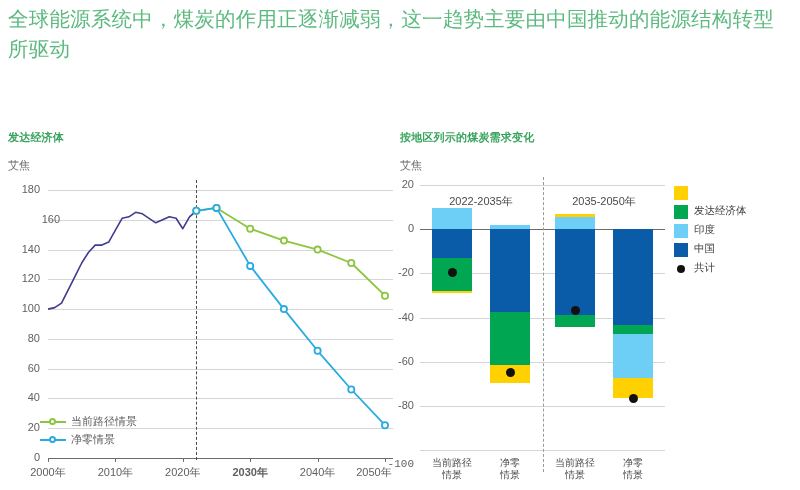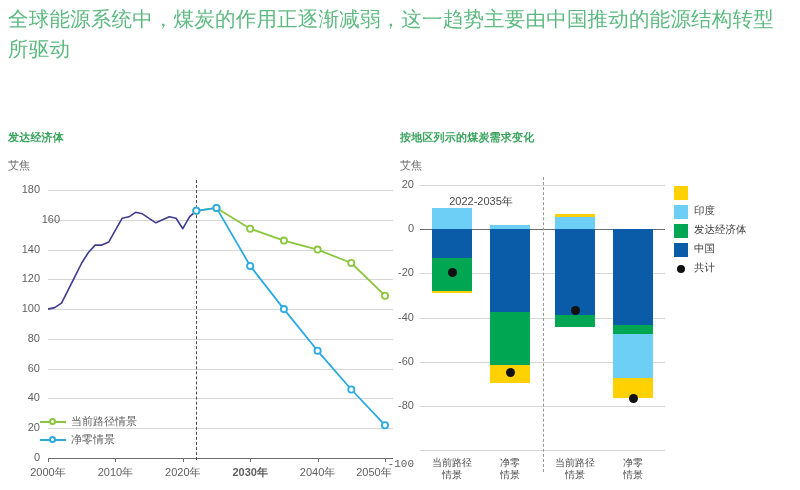--- a/index.html
+++ b/index.html
@@ -187,20 +187,21 @@
       <div class="gridline" style="left: 420px; top: 318px; width: 245px;"></div>
       <div class="ytick" style="left: 372px; width: 42px; top: 311px;">-40</div>
       <div class="gridline" style="left: 420px; top: 362px; width: 245px;"></div>
       <div class="ytick" style="left: 372px; width: 42px; top: 355px;">-60</div>
       <div class="gridline" style="left: 420px; top: 406px; width: 245px;"></div>
       <div class="ytick" style="left: 372px; width: 42px; top: 399px;">-80</div>
       <div class="gridline" style="left: 420px; top: 450px; width: 245px;"></div>
       <div class="ytick" style="left: 372px; width: 42px; top: 458px; font-family: Liberation Mono, monospace;">-100</div>
       <div class="vdash light" style="left: 542.5px; top: 177px; height: 295px;"></div>
       <div class="group-label" style="left: 421px; width: 120px; top: 194px;">2022-2035年</div>
+      <div class="group-label" style="left: 544px; width: 120px; top: 194px;">2035-2050年</div>
       <div class="bar-seg" style="left: 432px; top: 208.188px; width: 40px; height: 20.9792px; background: rgb(109, 207, 246);"></div>
       <div class="bar-seg" style="left: 432px; top: 229.167px; width: 40px; height: 28.7083px; background: rgb(11, 92, 168);"></div>
       <div class="bar-seg" style="left: 432px; top: 257.875px; width: 40px; height: 33.125px; background: rgb(0, 166, 81);"></div>
       <div class="bar-seg" style="left: 432px; top: 291px; width: 40px; height: 2.20833px; background: rgb(255, 209, 0);"></div>
       <div class="total-dot" style="left: 447.5px; top: 267.729px;"></div>
       <div class="bar-xlabel" style="left: 417px; width: 70px; top: 457px;">当前路径<br>情景</div>
       <div class="bar-seg" style="left: 490px; top: 224.75px; width: 40px; height: 4.41667px; background: rgb(109, 207, 246);"></div>
       <div class="bar-seg" style="left: 490px; top: 229.167px; width: 40px; height: 82.8125px; background: rgb(11, 92, 168);"></div>
       <div class="bar-seg" style="left: 490px; top: 311.979px; width: 40px; height: 53px; background: rgb(0, 166, 81);"></div>
       <div class="bar-seg" style="left: 490px; top: 364.979px; width: 40px; height: 17.6667px; background: rgb(255, 209, 0);"></div>
@@ -218,26 +219,26 @@
       <div class="bar-seg" style="left: 613px; top: 378.229px; width: 40px; height: 19.875px; background: rgb(255, 209, 0);"></div>
       <div class="total-dot" style="left: 628.5px; top: 393.604px;"></div>
       <div class="bar-xlabel" style="left: 598px; width: 70px; top: 457px;">净零<br>情景</div>
     </div>
 
   <div class="r-legend" id="right-legend">
       <div class="r-legend-row">
         <span class="r-swatch" style="background: rgb(255, 209, 0);"></span>
       </div>
       <div class="r-legend-row">
+        <span class="r-swatch" style="background: rgb(0, 166, 81);"></span>
+        <span class="r-legend-text">发达经济体</span>
+      </div>
+      <div class="r-legend-row">
         <span class="r-swatch" style="background: rgb(109, 207, 246);"></span>
         <span class="r-legend-text">印度</span>
-      </div>
-      <div class="r-legend-row">
-        <span class="r-swatch" style="background: rgb(0, 166, 81);"></span>
-        <span class="r-legend-text">发达经济体</span>
       </div>
       <div class="r-legend-row">
         <span class="r-swatch" style="background: rgb(11, 92, 168);"></span>
         <span class="r-legend-text">中国</span>
       </div>
       <div class="r-legend-row">
         <span class="r-dot-wrap">
           <span class="r-dot"></span>
         </span>
         <span class="r-legend-text">共计</span>

